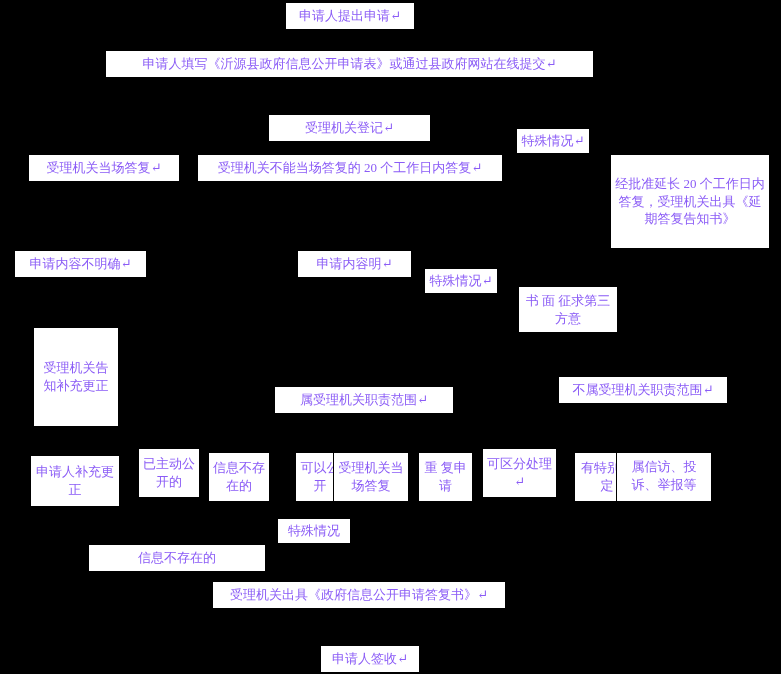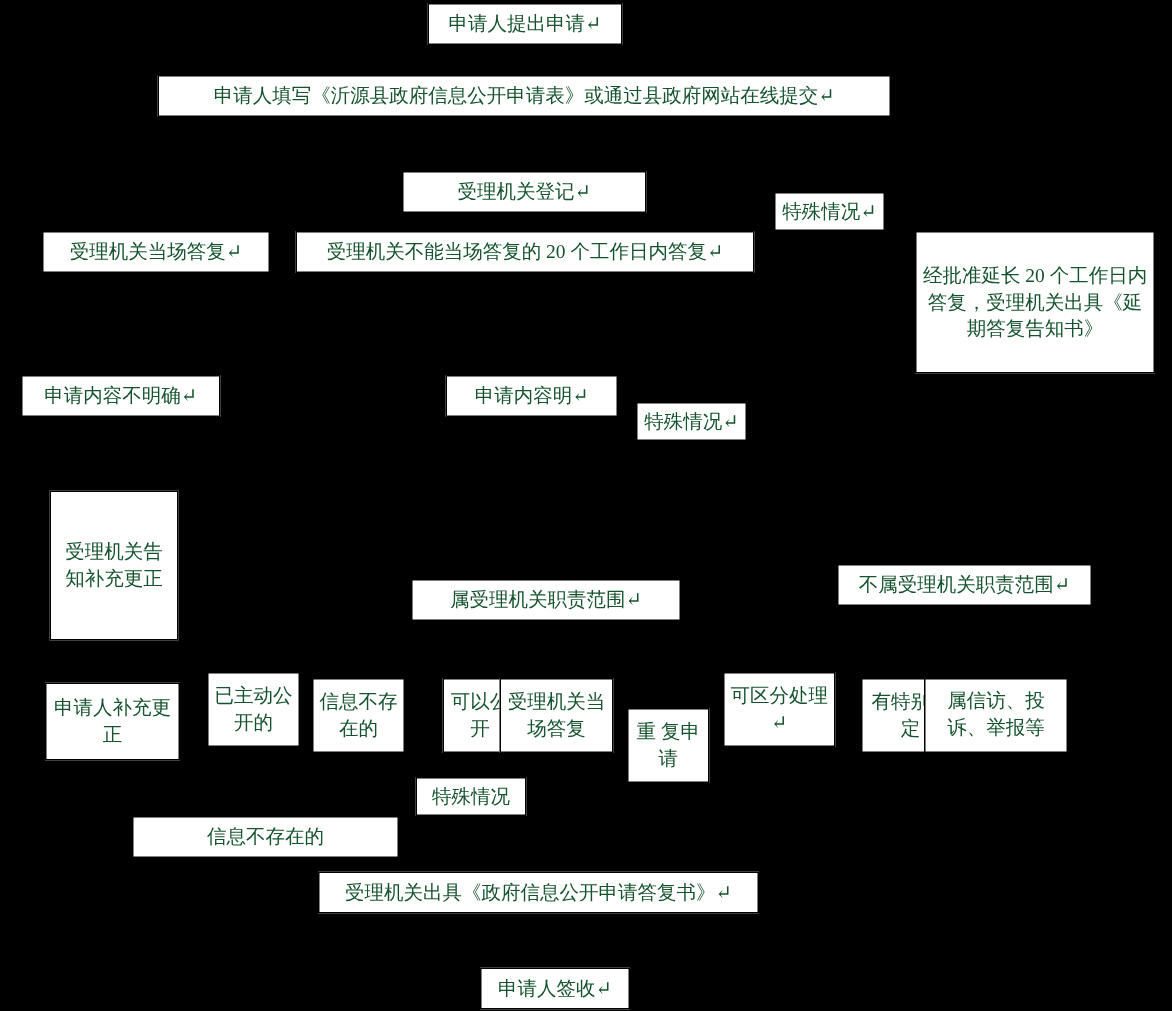--- a/index.html
+++ b/index.html
@@ -11,21 +11,21 @@
     position: relative;
     width: 781px;
     height: 674px;
     background: #000000;
     overflow: hidden;
     font-family: "Liberation Serif", "DejaVu Serif", serif;
   }
   .node {
     position: absolute;
     background: #ffffff;
-    color: #14532d;
+    color: #8b5cf6;
     border: 1px solid #000000;
     box-sizing: border-box;
     display: flex;
     align-items: center;
     justify-content: center;
     text-align: center;
     font-size: 13px;
     line-height: 1.35;
     padding: 2px 4px;
     white-space: pre-wrap;
@@ -40,29 +40,30 @@
     <div class="node wide" style="left: 285px; top: 2px; width: 130px; height: 28px;">申请人提出申请↵</div>
     <div class="node wide" style="left: 105px; top: 50px; width: 489px; height: 28px; text-align: right;">申请人填写《沂源县政府信息公开申请表》或通过县政府网站在线提交↵</div>
     <div class="node wide" style="left: 268px; top: 99px; width: 163px; height: 28px; margin-top: 15px;">受理机关登记↵</div>
     <div class="node" style="left: 516px; top: 128px; width: 74px; height: 26px;">特殊情况↵</div>
     <div class="node wide" style="left: 28px; top: 154px; width: 152px; height: 28px;">受理机关当场答复↵</div>
     <div class="node wide" style="left: 197px; top: 154px; width: 306px; height: 28px;">受理机关不能当场答复的 20 个工作日内答复↵</div>
     <div class="node" style="left: 610px; top: 154px; width: 160px; height: 95px;">经批准延长 20 个工作日内答复，受理机关出具《延期答复告知书》</div>
     <div class="node wide" style="left: 14px; top: 250px; width: 133px; height: 28px;">申请内容不明确↵</div>
     <div class="node" style="left: 297px; top: 250px; width: 115px; height: 28px;">申请内容明↵</div>
     <div class="node" style="left: 424px; top: 268px; width: 74px; height: 26px;">特殊情况↵</div>
+    <div class="node" style="left: 518px; top: 286px; width: 100px; height: 47px;">书 面 征求第三方意</div>
     <div class="node" style="left: 33px; top: 327px; width: 86px; height: 100px;">受理机关告知补充更正</div>
     <div class="node wide" style="left: 274px; top: 386px; width: 180px; height: 28px;">属受理机关职责范围↵</div>
     <div class="node wide" style="left: 558px; top: 376px; width: 170px; height: 28px;">不属受理机关职责范围↵</div>
     <div class="node" style="left: 30px; top: 455px; width: 90px; height: 52px;">申请人补充更正</div>
     <div class="node" style="left: 138px; top: 448px; width: 62px; height: 50px;">已主动公开的</div>
     <div class="node" style="left: 208px; top: 452px; width: 62px; height: 50px;">信息不存在的</div>
     <div class="node" style="left: 267px; top: 452px; width: 50px; height: 50px; margin-left: 28px;">可以公开</div>
     <div class="node" style="left: 333px; top: 452px; width: 76px; height: 50px;">受理机关当场答复</div>
-    <div class="node" style="left: 418px; top: 472px; width: 55px; height: 50px;">重 复申请</div>
+    <div class="node" style="left: 418px; top: 452px; width: 55px; height: 50px;">重 复申请</div>
     <div class="node" style="left: 482px; top: 448px; width: 75px; height: 50px;">可区分处理↵</div>
     <div class="node" style="left: 574px; top: 452px; width: 66px; height: 50px;">有特别规定</div>
     <div class="node" style="left: 616px; top: 452px; width: 96px; height: 50px; font-family: Liberation Mono, monospace;">属信访、投诉、举报等</div>
     <div class="node" style="left: 277px; top: 518px; width: 74px; height: 26px;">特殊情况</div>
     <div class="node wide" style="left: 88px; top: 544px; width: 178px; height: 28px;">信息不存在的</div>
     <div class="node wide" style="left: 212px; top: 581px; width: 294px; height: 28px;">受理机关出具《政府信息公开申请答复书》↵</div>
     <div class="node" style="left: 320px; top: 645px; width: 100px; height: 28px;">申请人签收↵</div>
   </div>
 
 </body></html>

